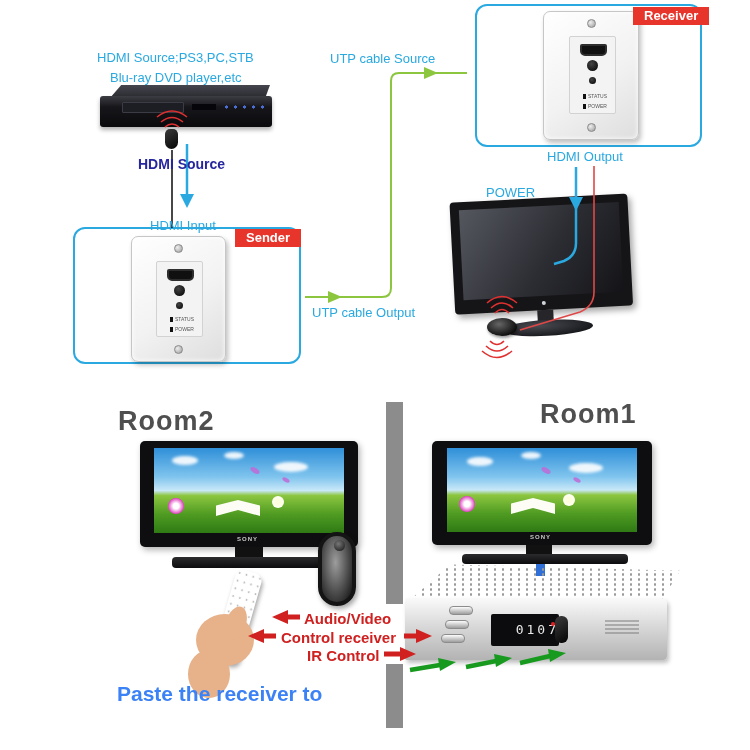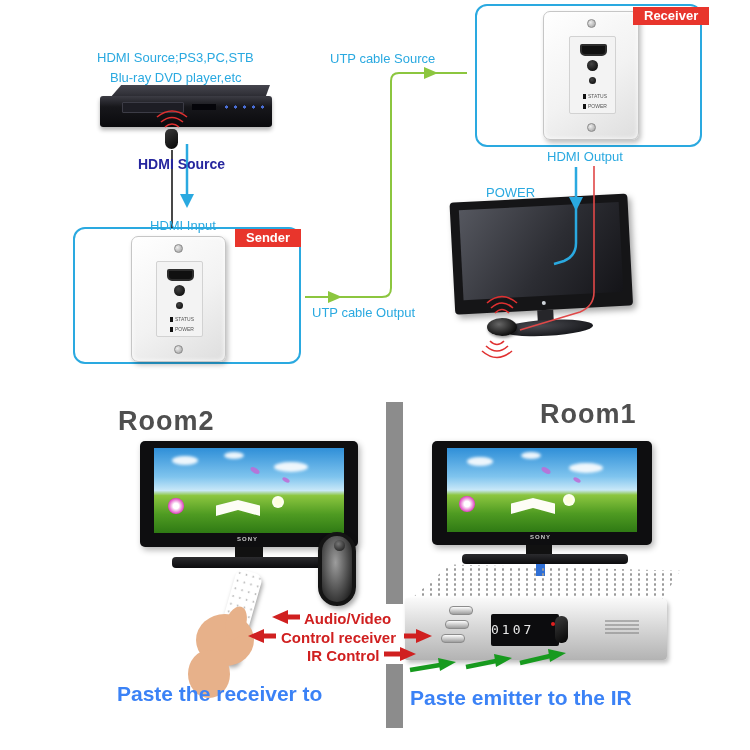--- a/index.html
+++ b/index.html
@@ -73,21 +73,21 @@
     clip-path:polygon(3% 92%,17% 6%,100% 22%,93% 100%);
     background-image:radial-gradient(circle,#9a9a9a 1px,transparent 1.4px);
     background-size:8px 5px;}
   .stb-front{position:absolute;left:2px;top:36px;width:262px;height:62px;border-radius:2px 6px 4px 2px;
     background:linear-gradient(180deg,#fafafa 0%,#d9d9d9 45%,#b3b3b3 100%);
     box-shadow:2px 3px 4px rgba(0,0,0,.25);}
   .stb-btn{position:absolute;width:22px;height:7px;border-radius:4px;
     background:linear-gradient(180deg,#fdfdfd,#9e9e9e);border:1px solid #8c8c8c;}
   .stb-display{position:absolute;left:86px;top:16px;width:68px;height:32px;background:#0c0c0e;
     border-radius:2px;color:#e8e8e8;font-family:"DejaVu Sans Mono",monospace;
-    font-size:13px;letter-spacing:3px;text-align:left;line-height:32px;}
+    font-size:13px;letter-spacing:3px;text-align:right;line-height:32px;}
   .stb-led{position:absolute;left:146px;top:24px;width:4px;height:4px;border-radius:50%;background:#e02020;}
   .ir-bud-stb{position:absolute;left:150px;top:18px;width:13px;height:27px;border-radius:6px;
     background:linear-gradient(145deg,#3c3c3c,#050505);}
   .stb-brand{position:absolute;left:200px;top:22px;width:34px;height:14px;
     background:repeating-linear-gradient(0deg,#8a8a8a 0 2px,transparent 2px 4px);opacity:.6;}
 
   
   .divider{position:absolute;left:386px;top:402px;width:17px;height:326px;background:#8c8c8c;z-index:1;}
   .callout{position:absolute;left:250px;top:604px;width:184px;height:60px;background:#fff;z-index:2;}
   .fob{position:absolute;left:318px;top:532px;width:38px;height:74px;border-radius:19px;
@@ -243,21 +243,20 @@
 </div>
 
 <div class="abs red-link" style="left:304px;top:610px;">Audio/Video</div>
 <div class="abs red-link" style="left:281px;top:629px;">Control receiver</div>
 <div class="abs red-link" style="left:307px;top:647px;">IR Control</div>
 
 <div class="abs red-caption" style="left:117px;top:680px;">
   <div>Paste the receiver to</div>
 </div>
 <div class="abs red-caption" style="left:410px;top:684px;">
-  <div>Paste emitter to the IR</div>
 </div>
 
 <svg class="overlay" width="750" height="750" viewBox="0 0 750 750">
 
   <path d="M172,150 L172,228" stroke="#1a1a1a" stroke-width="1.6" fill="none"></path>
 
   <g stroke="#e03030" stroke-width="1.6" fill="none">
     <path d="M165,127 Q172,121 179,127"></path>
     <path d="M161,122 Q172,113 183,122"></path>
     <path d="M157,117 Q172,105 187,117"></path>

